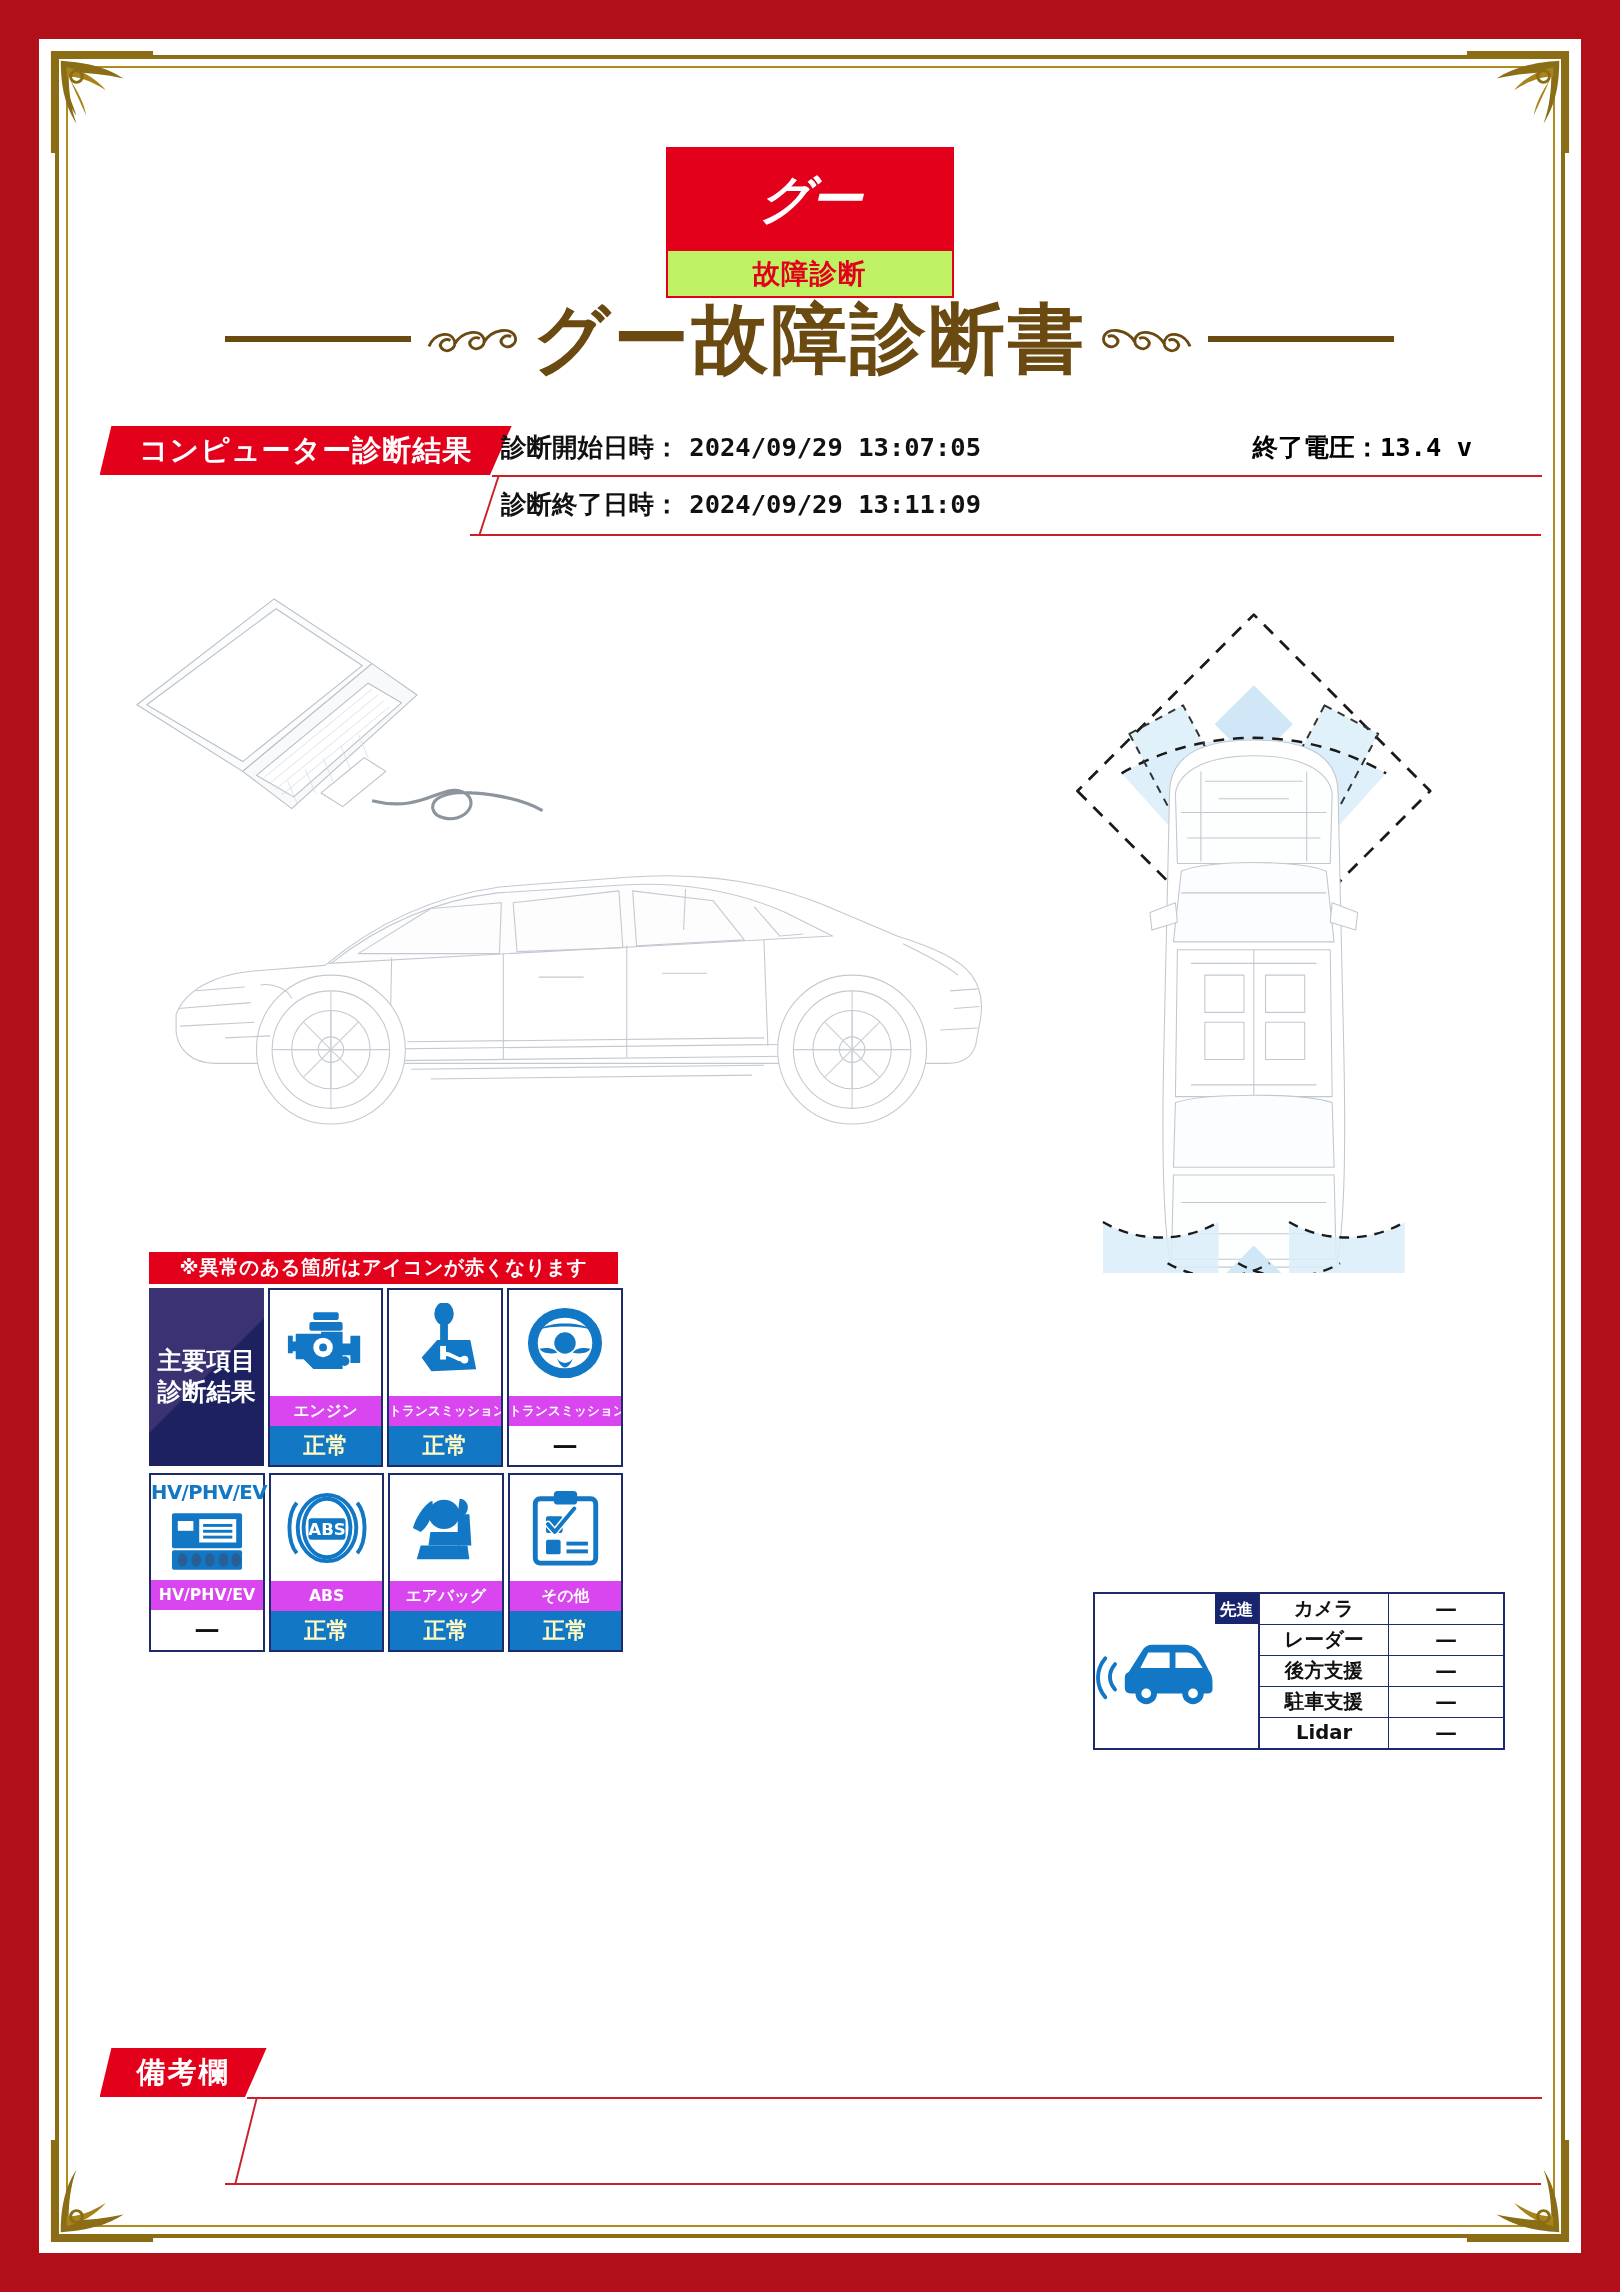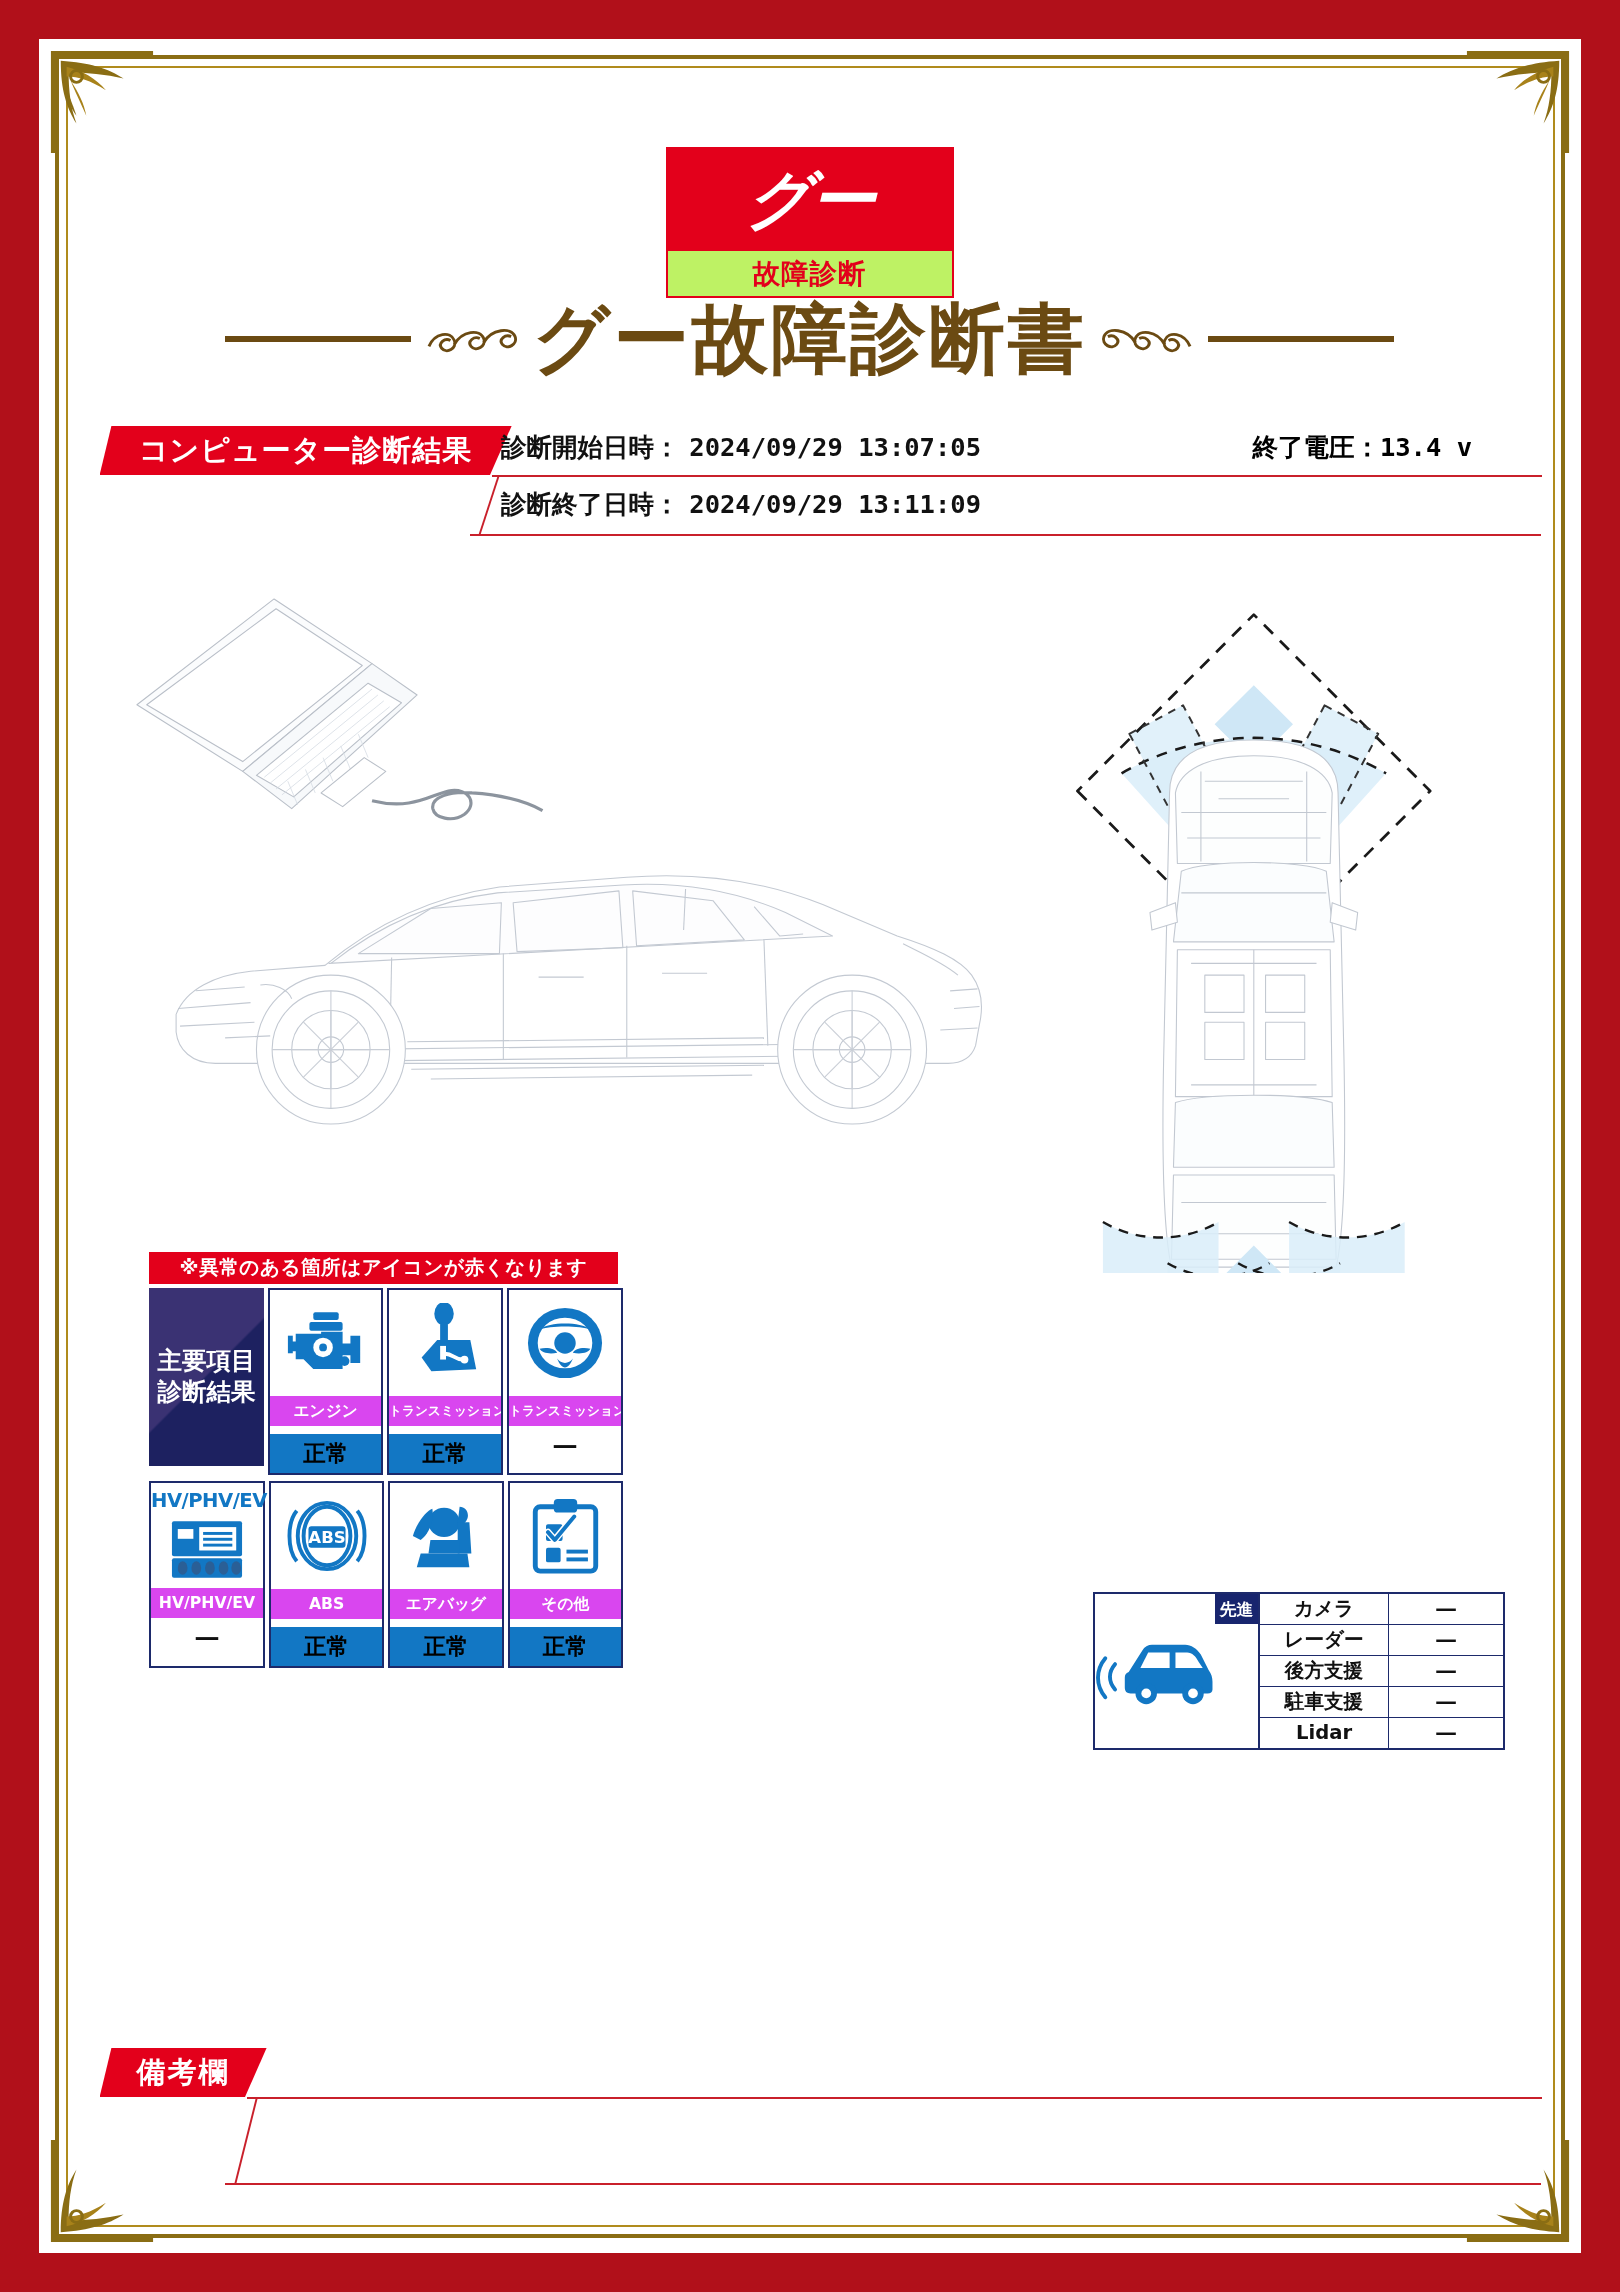--- a/index.html
+++ b/index.html
@@ -87,21 +87,21 @@
   .logo-top {
     background: #e3001b;
     height: 104px;
     position: relative;
     display: flex;
     align-items: center;
     justify-content: center;
   }
   .logo-goo {
     color: #ffffff;
-    font-size: 65px;
+    font-size: 52px;
     font-weight: bold;
     letter-spacing: -2px;
     font-style: italic;
     line-height: 1;
     font-family: "DejaVu Sans", sans-serif;
   }
   .logo-bottom {
     background: #bef264;
     border: 2.9px solid #e3001b;
     border-top: none;
@@ -299,22 +299,21 @@
   .cell-name.small { font-size: 12.7px; }
   .cell-status {
     text-align: center;
     font-size: 22.5px;
     font-weight: bold;
     height: 39px;
     line-height: 39px;
   }
   .cell-status.ok {
     background: #1277c4;
-    color: #000000;
-    margin-top: 8px;
+    color: #fef9c3;
   }
   .cell-status.na {
     background: #ffffff;
     color: #111111;
   }
   .hv-label {
     text-align: center;
     color: #1277c4;
     font-size: 19.6px;
     font-weight: bold;

